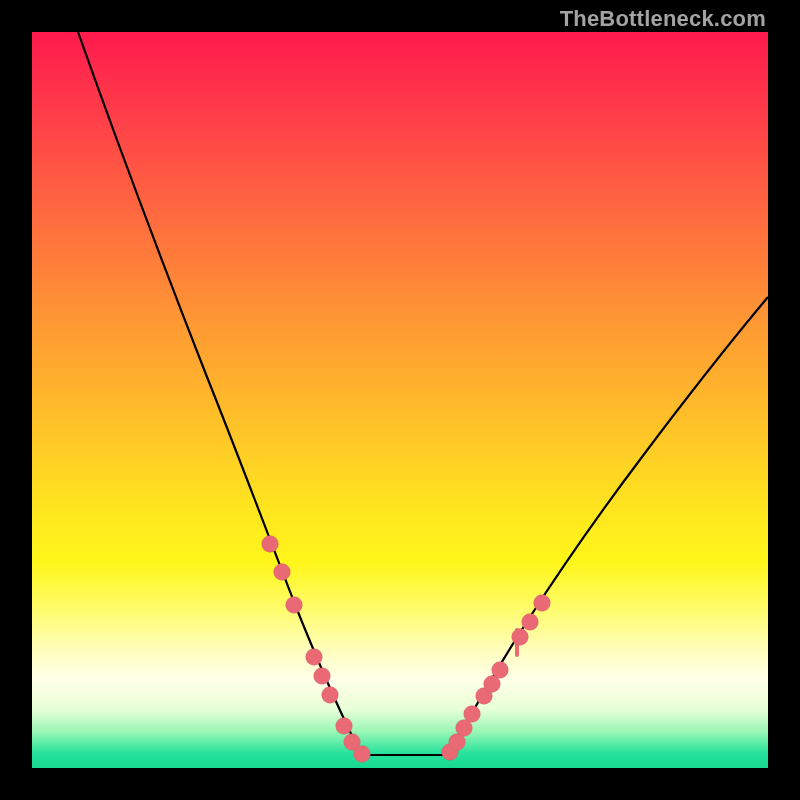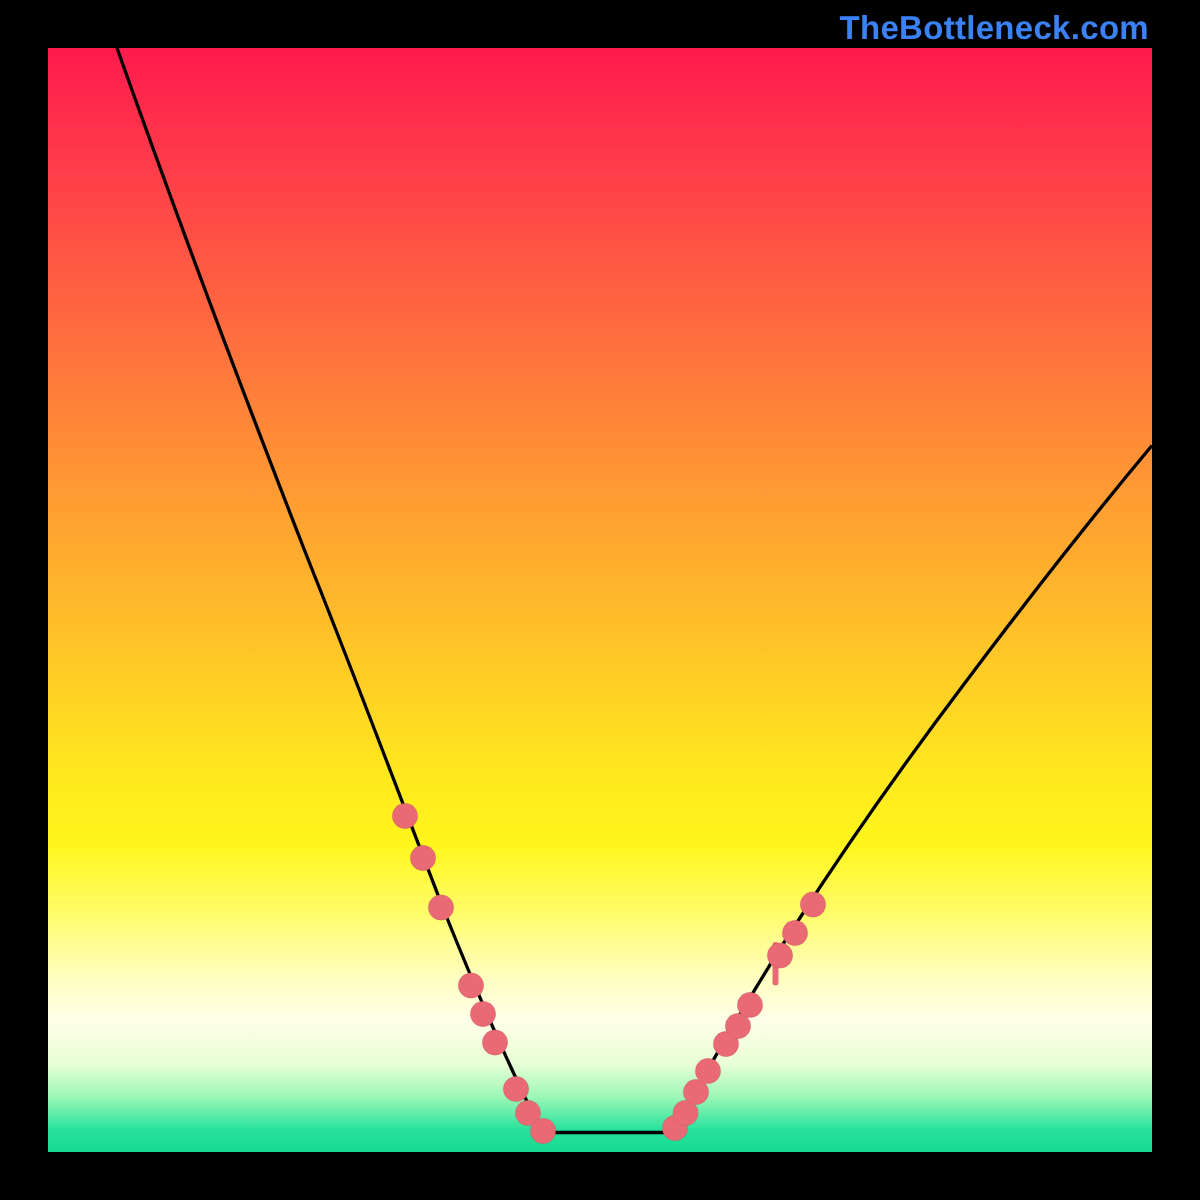--- a/index.html
+++ b/index.html
@@ -32,21 +32,21 @@
       #26e29c 98%,
       #18d98f 100%);
   }
   .watermark {
     position: absolute;
     top: 6px;
     right: 34px;
     font-family: Arial, Helvetica, sans-serif;
     font-size: 22px;
     font-weight: 600;
-    color: #3b82f6;
+    color: #a3a3a3;
     letter-spacing: 0.2px;
   }
   svg.curve {
     position: absolute;
     left: 0; top: 0;
     width: 736px; height: 736px;
   }
   .curve path {
     fill: none;
     stroke: #000;

